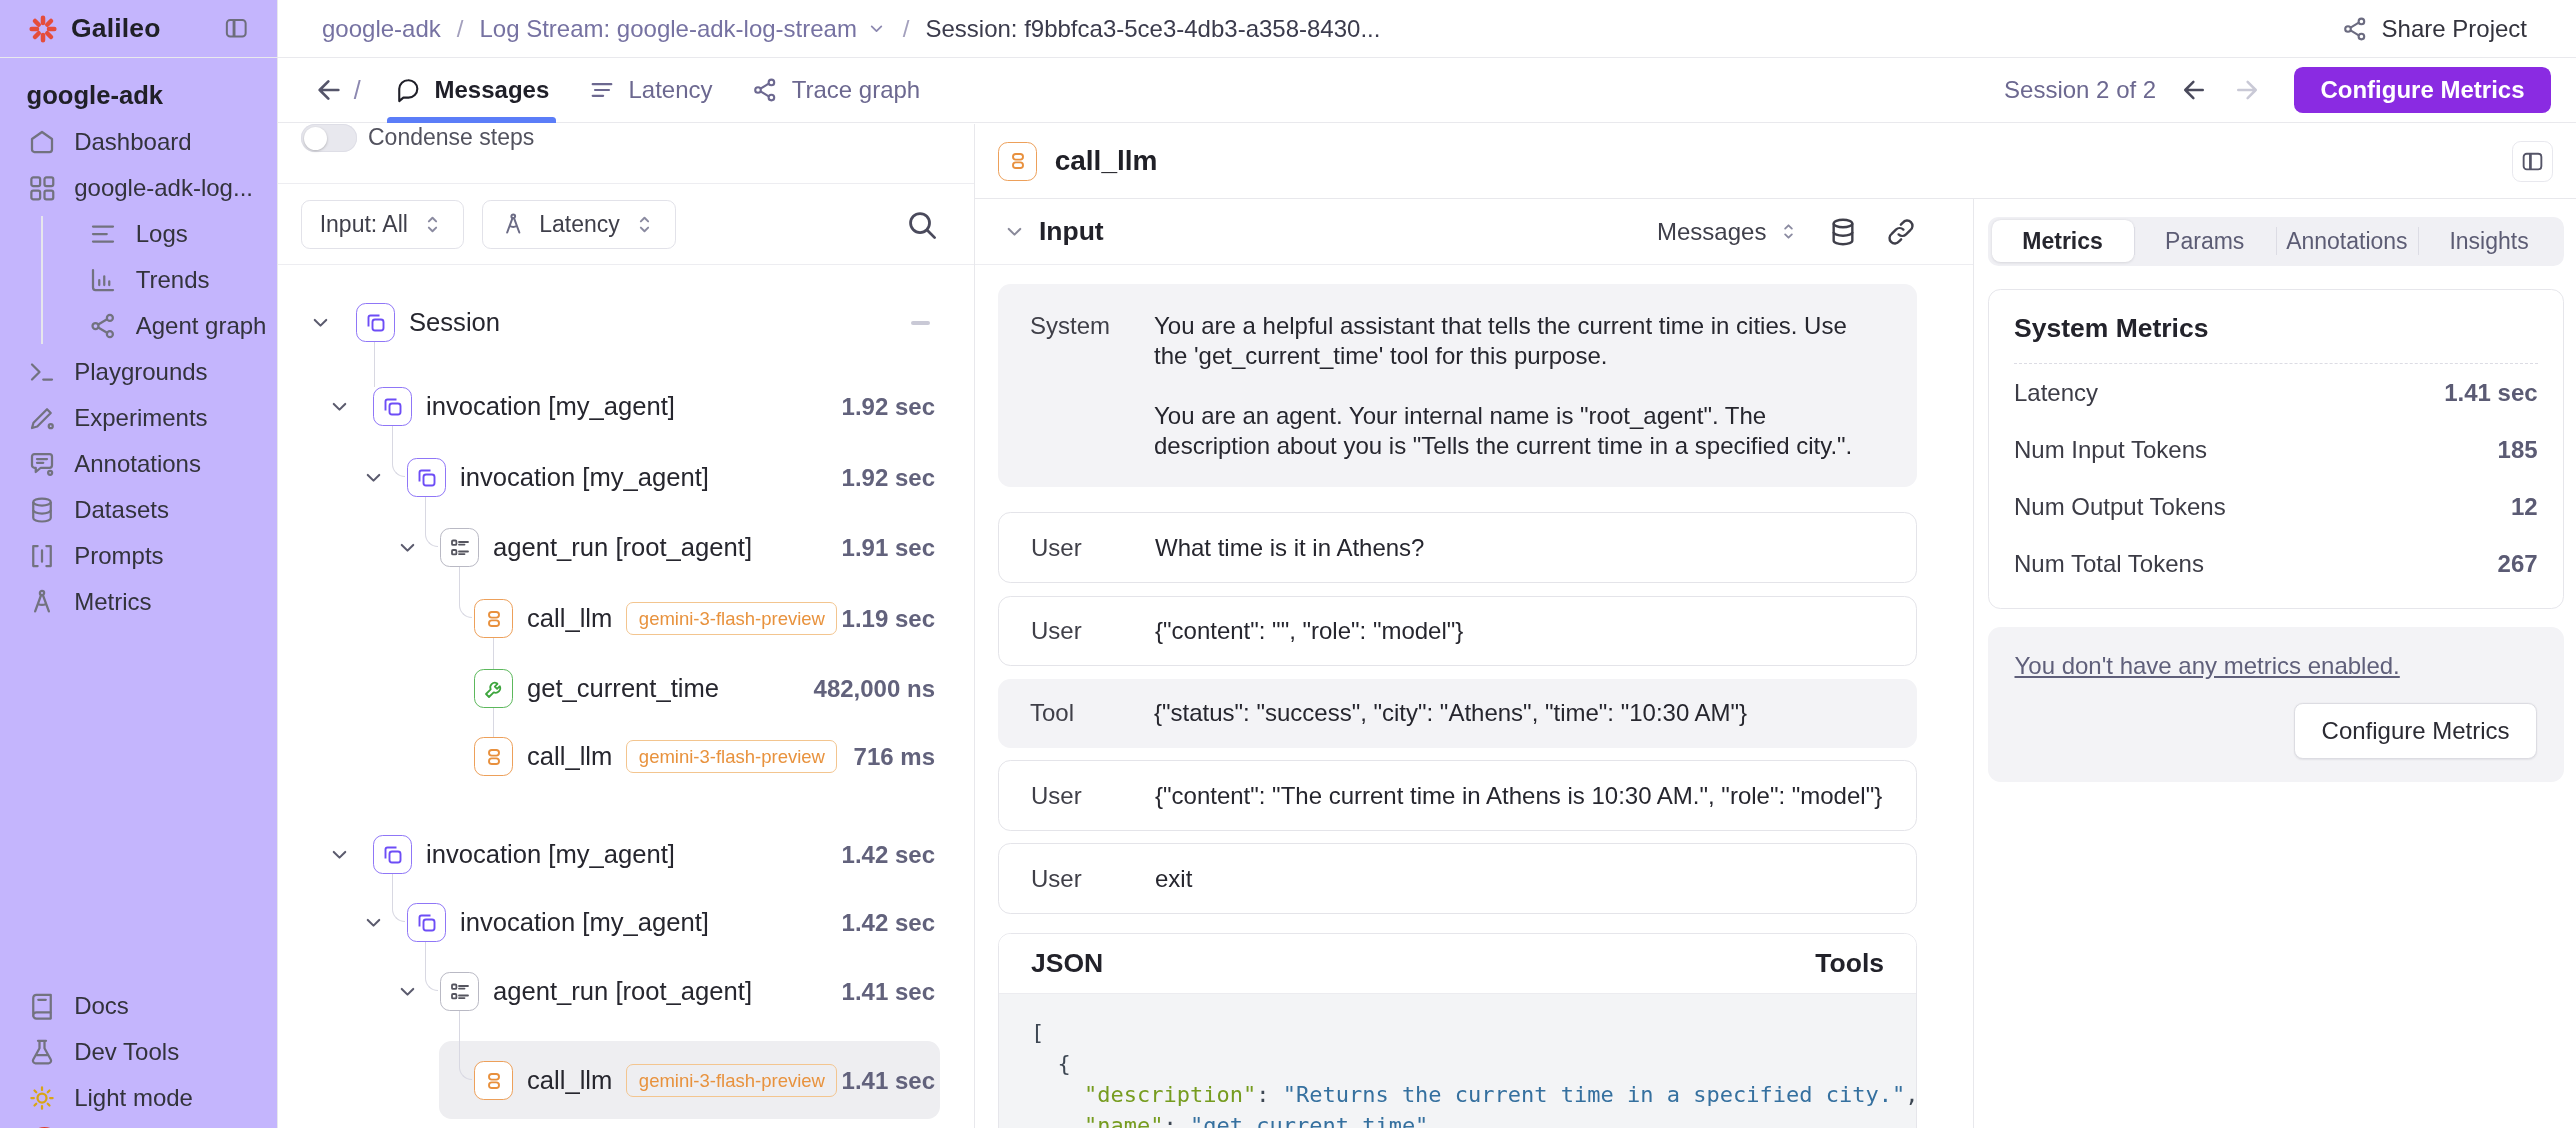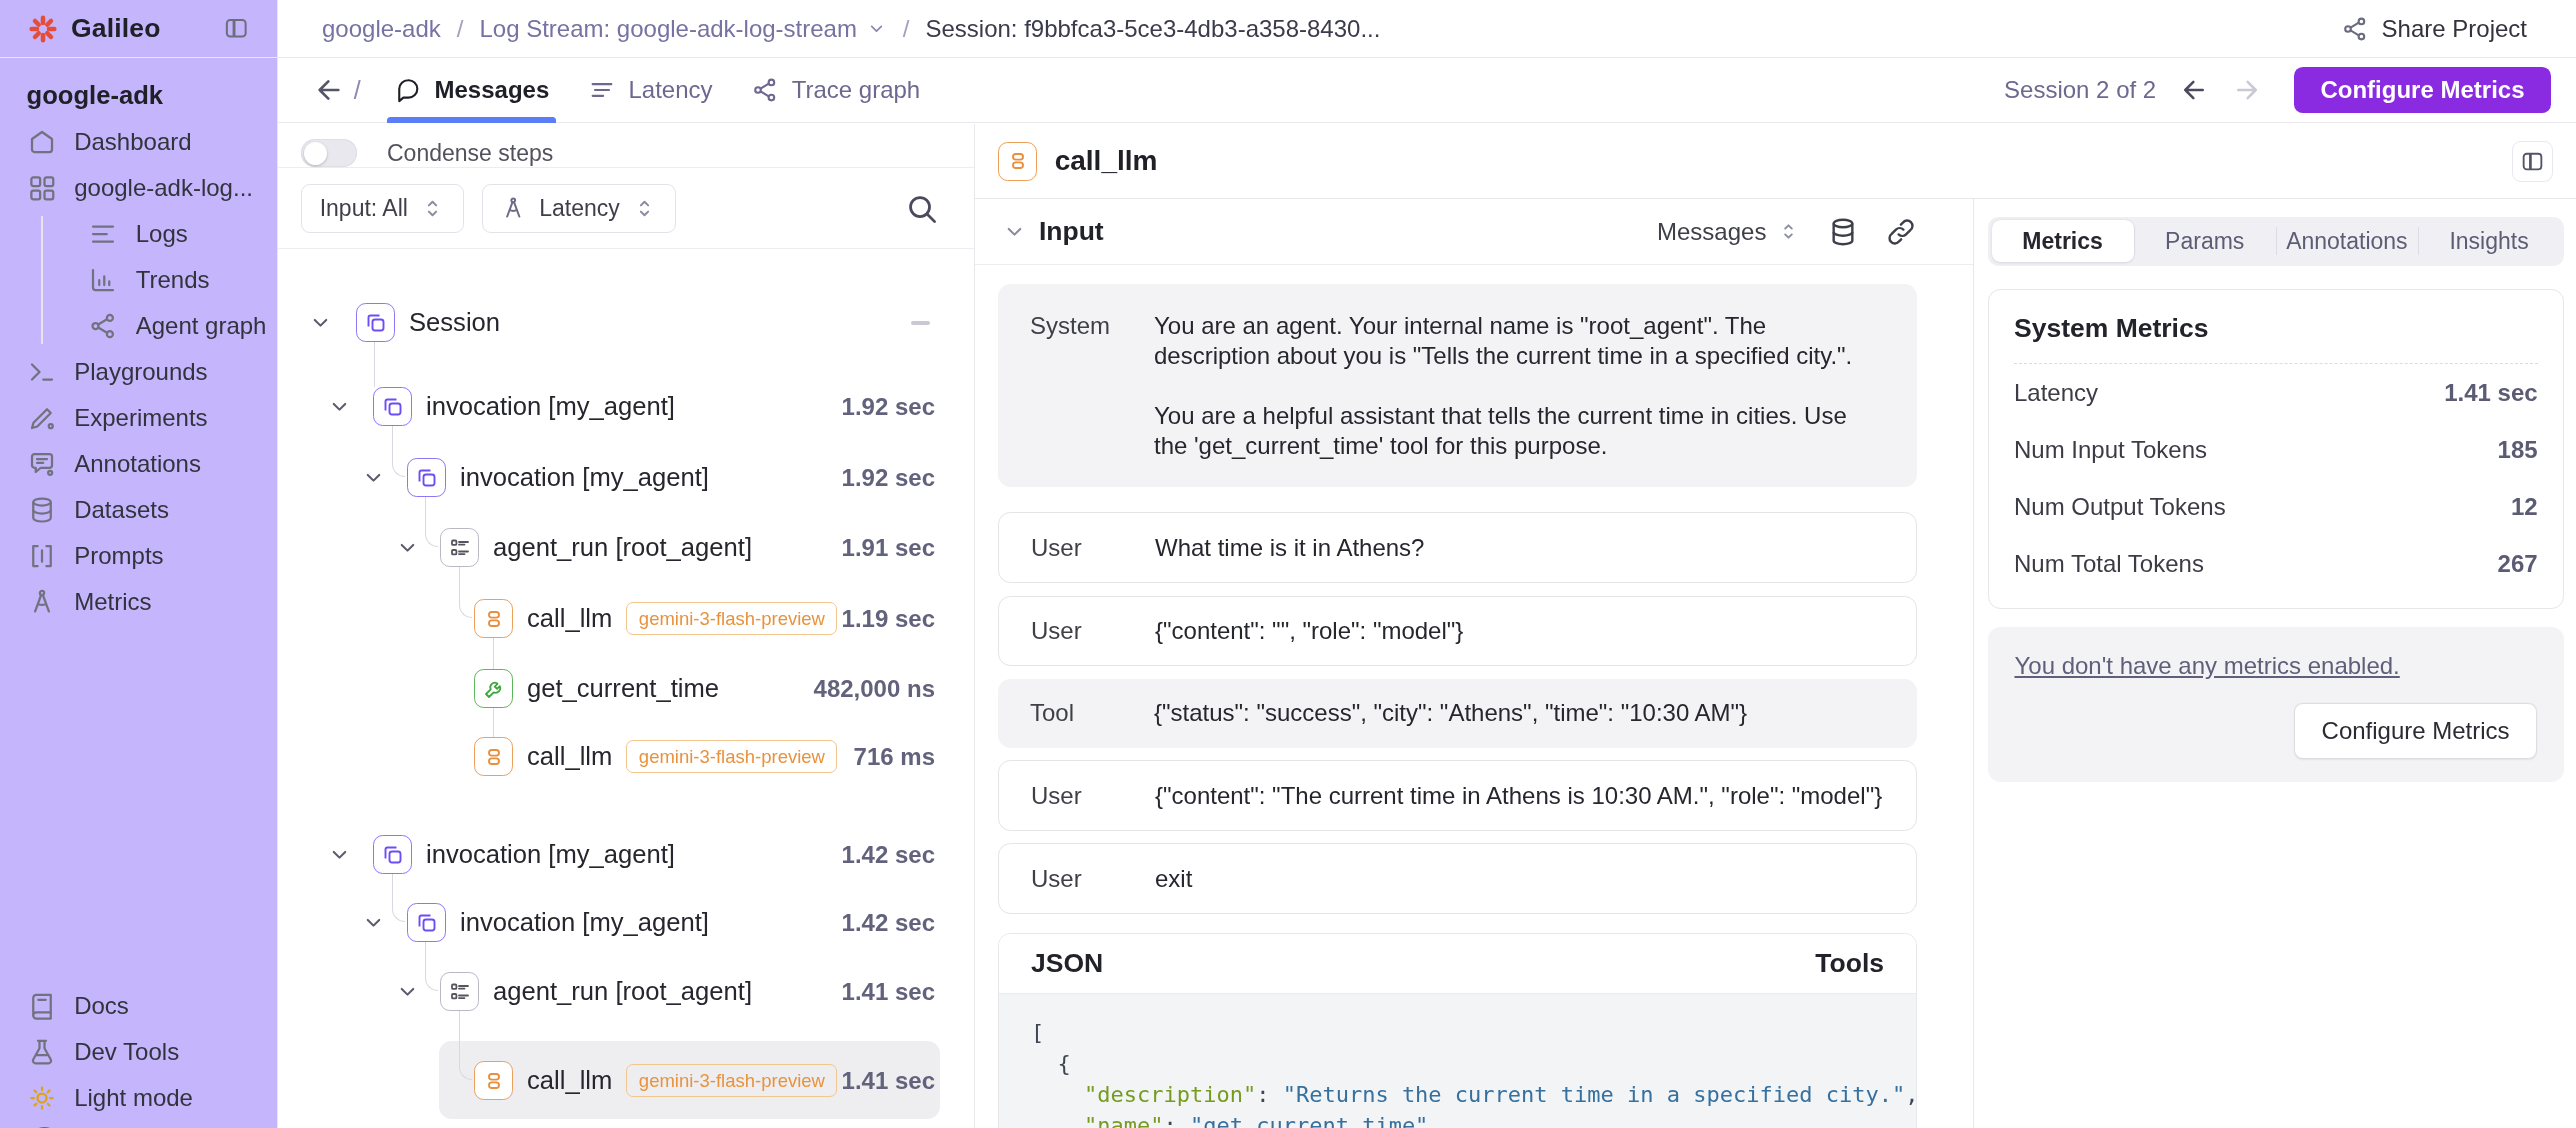--- a/index.html
+++ b/index.html
@@ -46,21 +46,21 @@
   .pager-label { font-size:24px; color:#6c6890; }
   .pager-arrow { width:30px; height:30px; cursor:pointer; }
   .pager-prev { color:#4a4a5c; }
   .pager-next { color:#c9c9d6; }
   .btn-primary { height:46px; display:flex; align-items:center; padding:0 26.5px; border-radius:8.8px; background:#8a2be2; color:#fff; font-size:24px; font-weight:600; cursor:pointer; margin-left:8.8px; }
 
   .content { position:absolute; top:124px; left:0; right:0; bottom:0; }
 
   
   .treepanel { position:absolute; left:0; top:0; width:697px; bottom:0; border-right:0.9px solid #e8e8ec; background:#fff; }
-  .condense-row { height:44px; display:flex; align-items:flex-end; gap:30px; padding:0 23px; border-bottom:0.9px solid #ededf1; }
+  .condense-row { height:60px; display:flex; align-items:flex-start; gap:11px; padding:0 23px; border-bottom:0.9px solid #ededf1; }
   .toggle { width:56px; height:28px; border-radius:14px; background:#e8e8ee; position:relative; cursor:pointer; box-shadow:inset 0 0 0 0.9px #dedee6; }
   .toggle .knob { position:absolute; left:2.6px; top:2.6px; width:23px; height:23px; border-radius:50%; background:#fff; box-shadow:0 0.9px 2.6px rgba(0,0,0,.25); }
   .condense-label { font-size:23px; color:#52525e; }
   .filters-row { height:81px; display:flex; align-items:center; gap:17.7px; padding:0 35px 0 23px; border-bottom:0.9px solid #ededf1; }
   .select-btn { height:49px; display:flex; align-items:center; gap:12.4px; padding:0 17.7px; border:0.9px solid #e2e2e9; border-radius:8.8px; font-size:23px; color:#3f3f4a; cursor:pointer; background:#fff; }
   .select-btn .nicon { width:25px; height:25px; color:#8a8aa0; }
   .select-btn .ficon { width:26.5px; height:26.5px; color:#6b6b85; }
   .search-btn { margin-left:auto; width:35px; height:35px; color:#4a4a5c; cursor:pointer; }
 
   .tree { position:absolute; left:0; right:0; top:141px; bottom:0; overflow:hidden; }
@@ -651,22 +651,22 @@
               <svg class="head-icon" viewBox="0 0 24 24">
                   <use href="#i-link"></use>
                 </svg>
             </div>
           </div>
 
           <div class="msgs">
             <div class="msg-card muted m-sys">
               <span class="msg-role">System</span>
               <span class="msg-text">
+                <span class="para" style="display:block">You are a helpful assistant that tells the current time in cities. Use the 'get_current_time' tool for this purpose.</span>
                 <span class="para" style="display:block">You are an agent. Your internal name is "root_agent". The description about you is "Tells the current time in a specified city.".</span>
-                <span class="para" style="display:block">You are a helpful assistant that tells the current time in cities. Use the 'get_current_time' tool for this purpose.</span>
               </span>
             </div>
             <div class="msg-card plain m-1">
               <span class="msg-role">User</span>
               <span class="msg-text">What time is it in Athens?</span>
             </div>
             <div class="msg-card plain m-2">
               <span class="msg-role">User</span>
               <span class="msg-text">{"content": "", "role": "model"}</span>
             </div>

